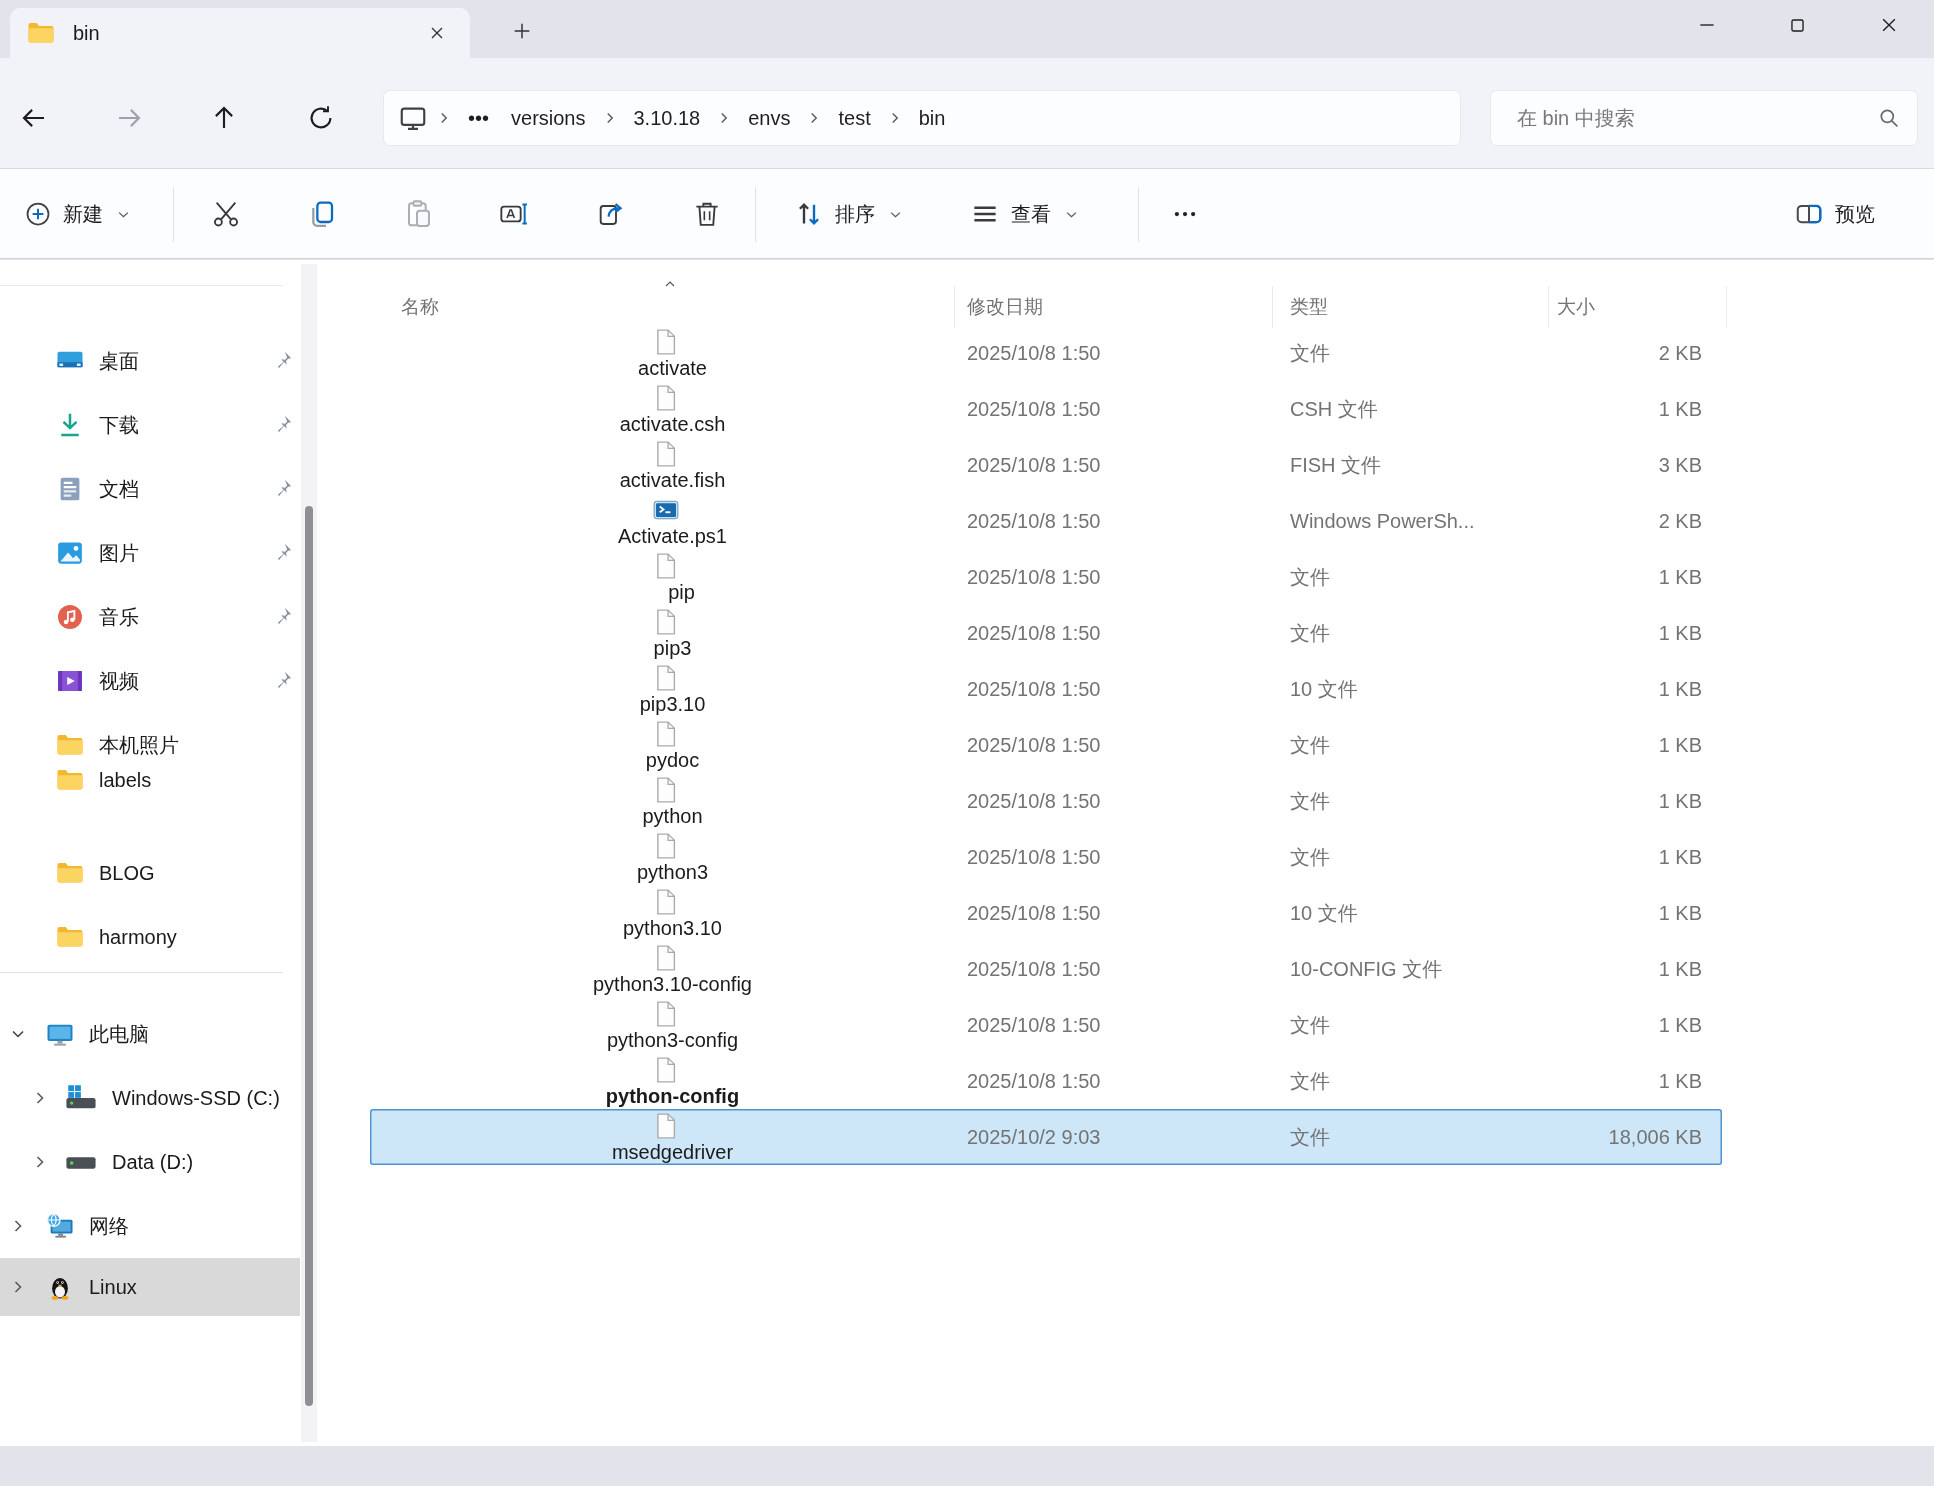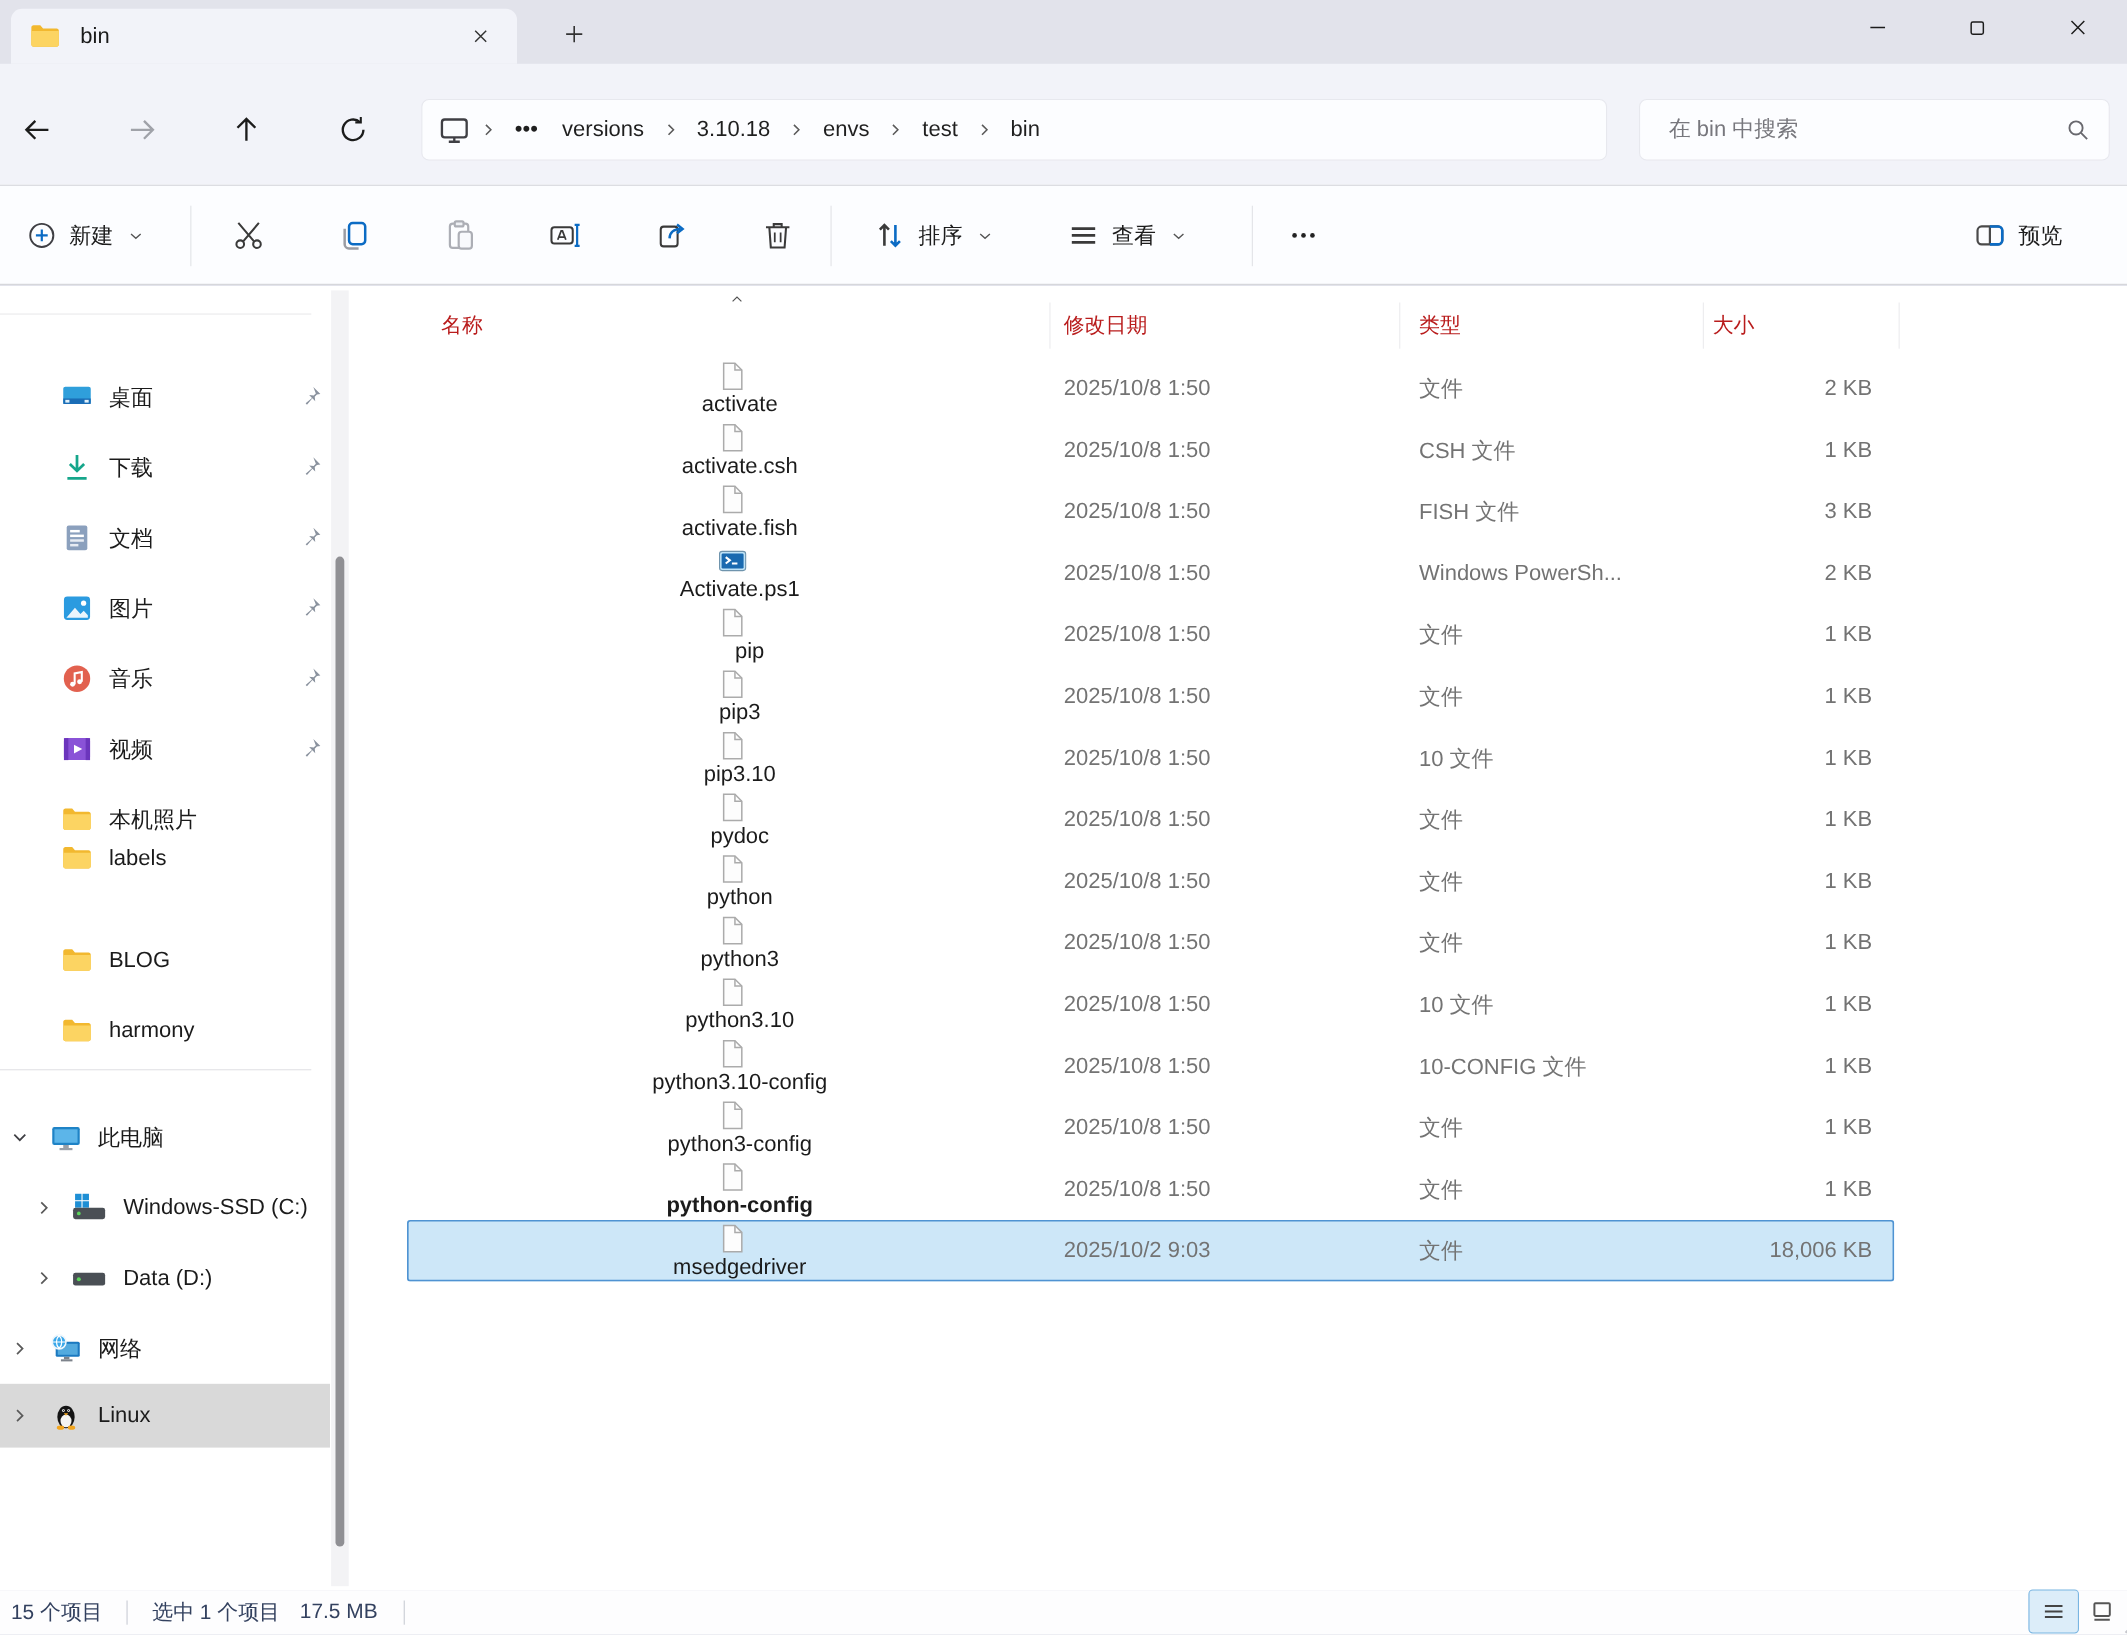--- a/index.html
+++ b/index.html
@@ -54,21 +54,21 @@
           font-size:20px; color:#1b1b1b; border-radius:5px; }
   .srow .label { margin-left:14px; white-space:nowrap; overflow:hidden; }
   .srow .pin { position:absolute; left:272px; top:20px; }
   .side-div { position:absolute; left:0; width:283px; height:1px; background:#e2e2e5; }
   .srow.hl { background:#d9d9d9; border-radius:0; height:58px; }
   .side-scroll { position:absolute; left:301px; top:4px; width:16px; bottom:4px; background:#f3f3f5; }
   .side-thumb { position:absolute; left:4px; width:8px; background:#909094; border-radius:4px; }
 
   
   .list { position:absolute; left:370px; top:0; right:0; bottom:0; }
-  .cols { position:absolute; top:10px; left:0; height:52px; display:flex; font-size:19px; color:#b91c1c; }
+  .cols { position:absolute; top:21px; left:0; height:52px; display:flex; font-size:19px; color:#737373; }
   .colh { display:flex; align-items:center; border-right:1px solid #ebebee; height:42px; margin-top:5px; }
   .sortcaret { position:absolute; left:292px; top:-6px; }
   .rows { position:absolute; top:65px; left:0; width:1352px; }
   .frow { display:flex; align-items:center; height:56px; font-size:20px; color:#1b1b1b; border-radius:3px; }
   .frow .c-name { display:flex; align-items:center;flex-direction:column; }
   .frow .c-date, .frow .c-type, .frow .c-size { color:#737373; }
   .frow .c-size { text-align:right; }
   .frow.selected { background:#cde7f8; box-shadow: inset 0 0 0 1.5px #4f93d2; }
 
   
@@ -770,33 +770,14 @@
               <span style="margin-left: 13px;">msedgedriver</span>
             </span>
             <span class="c-date" style="width: 318px; padding-left: 12px;">2025/10/2 9:03</span>
             <span class="c-type" style="width: 276px; padding-left: 17px;">文件</span>
             <span class="c-size" style="width: 163px; padding-right: 10px;">18,006 KB</span>
           </div>
         </div>
     </div>
   </div>
 
-  <div class="statusbar">
-    <span style="margin-left:10px">15 个项目</span>
-    <span class="sb-sep" style="margin:0 22px"></span>
-    <span>选中 1 个项目</span>
-    <span style="margin-left:18px">17.5 MB</span>
-    <span class="sb-sep" style="margin:0 24px"></span>
-    <div class="sb-toggle active" style="right:44px">
-      <svg width="24" height="24" viewBox="0 0 24 24" stroke="#444" stroke-width="2">
-          <path d="M4 7h16M4 12h16M4 17h16"></path>
-        </svg>
-    </div>
-    <div class="sb-toggle" style="right:0px">
-      <svg width="24" height="24" viewBox="0 0 24 24" fill="none" stroke="#555" stroke-width="1.8">
-          <rect x="5" y="4.5" width="14" height="11.5" rx="1"></rect>
-          <path d="M5 19.5h14"></path>
-        </svg>
-    </div>
-    <div class="grip"></div>
-  </div>
 
 </div>
 
 </body></html>

